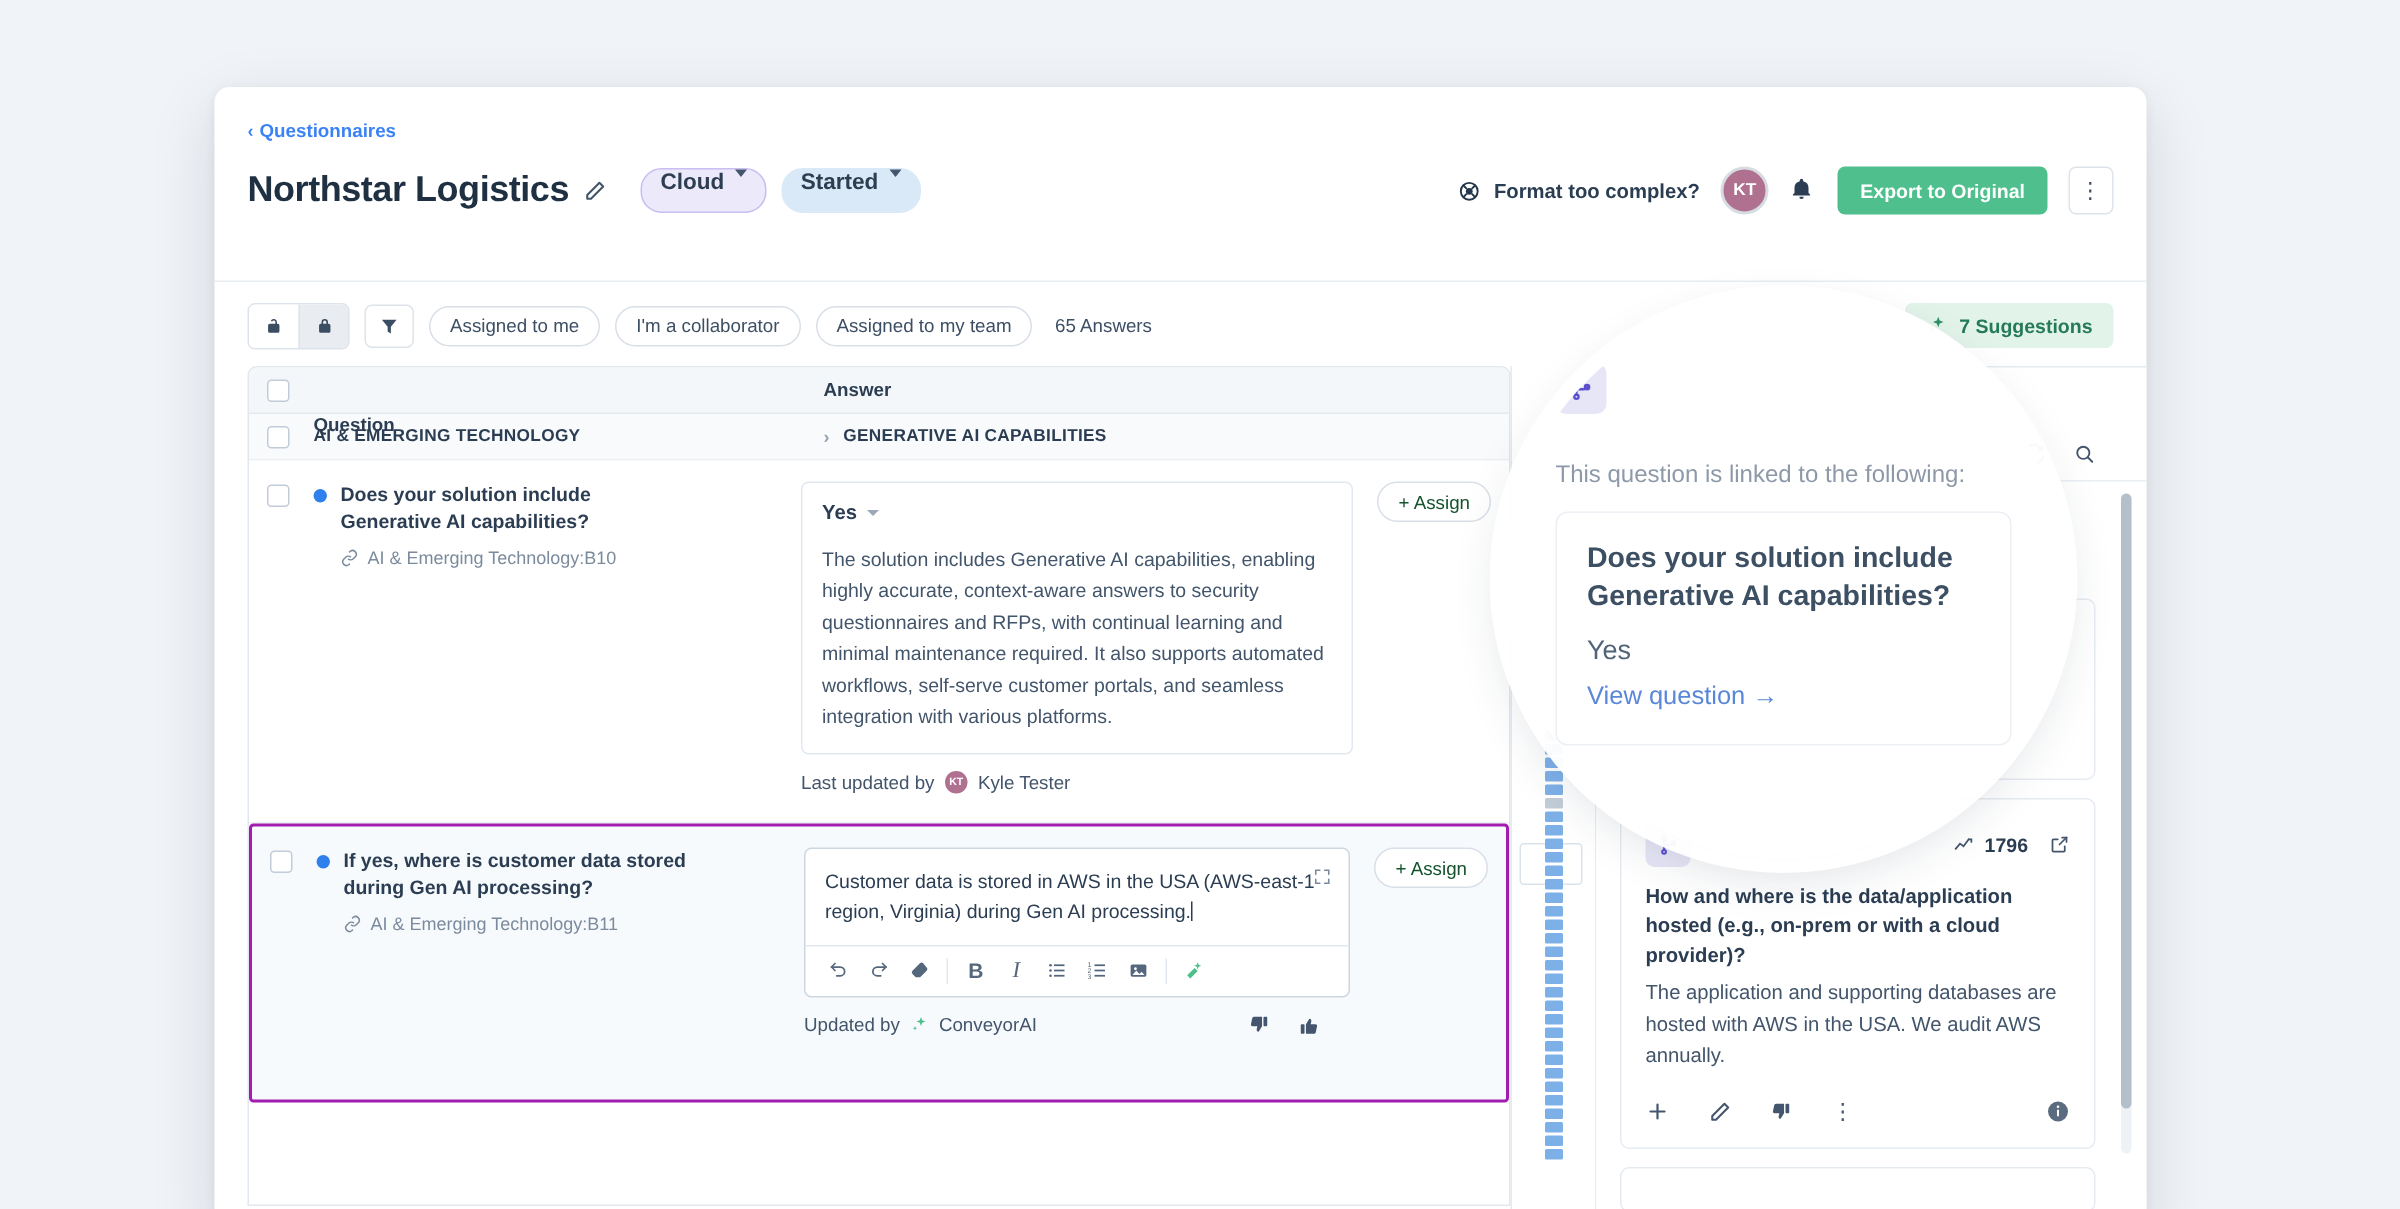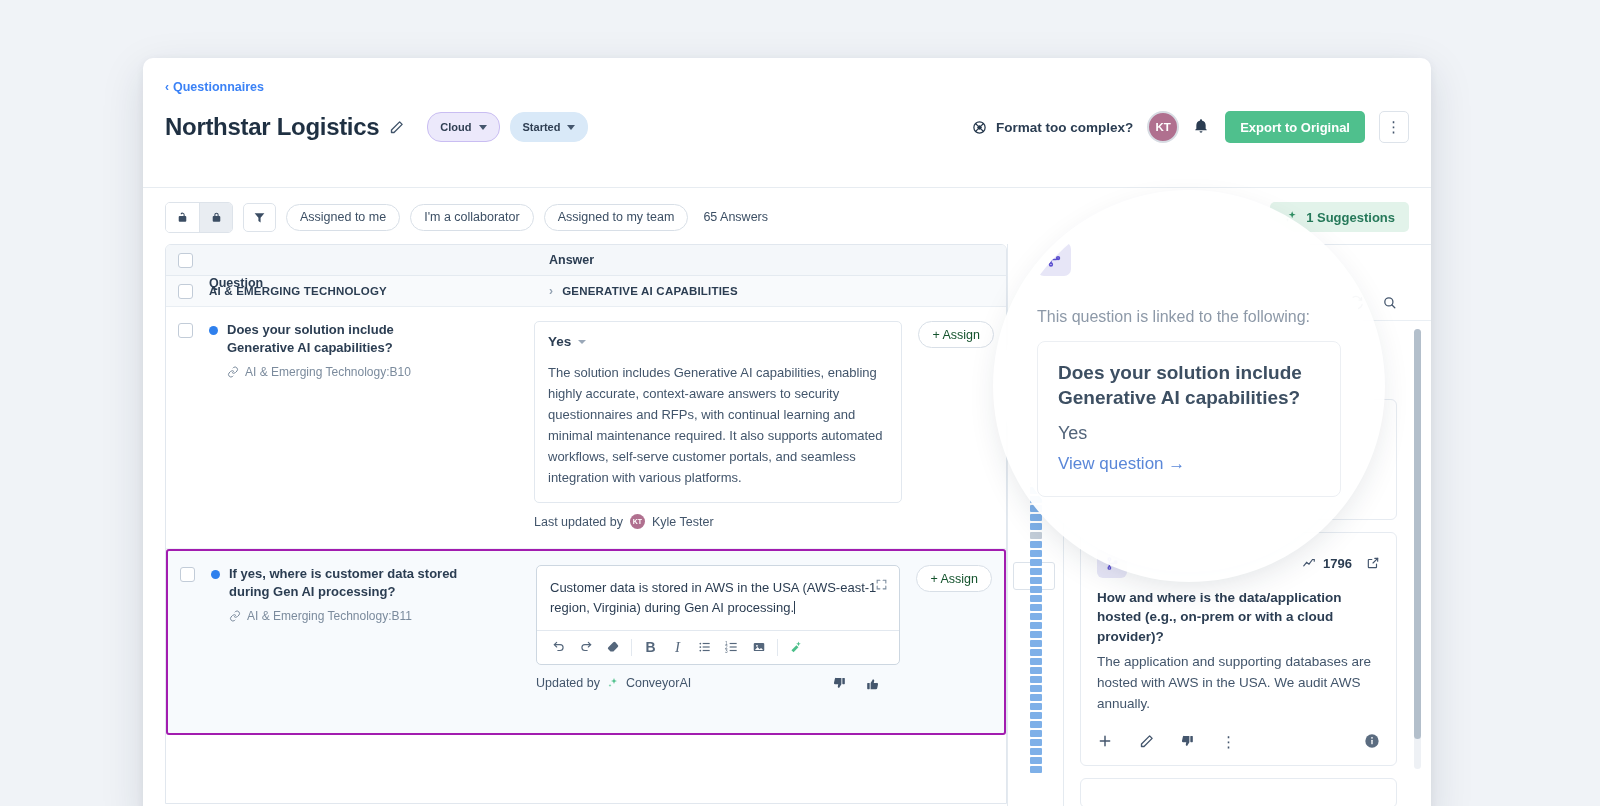--- a/index.html
+++ b/index.html
@@ -36,23 +36,23 @@
     display: flex; align-items: center;
   }
   .page-title {
     font-size: 24px; font-weight: 700; color: #1f3042; letter-spacing: -.3px;
   }
   .pencil {
     margin-left: 10px; width: 16px; height: 16px; color: #42556b; cursor: pointer;
     display: inline-flex; align-items: center;
   }
   .pill {
-    display: inline-flex; align-items: center; gap: 7px;
+    display: inline-flex; gap: 7px;
     height: 30px; padding: 0 12px; border-radius: 14px;
-    font-size: 11px; font-weight: 600; cursor: pointer; white-space: nowrap;
+    font-size: 15px; font-weight: 600; cursor: pointer; white-space: nowrap;
   }
   .pill.cloud { background: #ece9fb; border: 1px solid #c9bdf2; color: #2e3e52; margin-left: 22px; }
   .pill.started { background: #d9e9f8; border: 1px solid #d9e9f8; color: #2e3e52; margin-left: 10px; }
   .caret { width: 0; height: 0; border-left: 4px solid transparent; border-right: 4px solid transparent; border-top: 5px solid #44566d; }
 
   .title-right { margin-left: auto; display: flex; align-items: center; gap: 14px; }
   .help-link { display: flex; align-items: center; gap: 9px; font-size: 13.5px; font-weight: 600; color: #2b3d52; cursor: pointer; }
   .avatar {
     width: 32px; height: 32px; border-radius: 50%;
     background: #b0708f; color: #fff; font-size: 11.5px; font-weight: 700;
@@ -321,21 +321,21 @@
       <div class="chip">I'm a collaborator</div>
       <div class="chip">Assigned to my team</div>
       <div class="answers-count">65 Answers</div>
       <div class="suggest-pill">
         <span>
           <svg width="14" height="14" viewBox="0 0 24 24" fill="#2f8f64">
               <path d="M14 2l1.6 4.4L20 8l-4.4 1.6L14 14l-1.6-4.4L8 8l4.4-1.6L14 2z"></path>
               <path d="M6 14l.9 2.3L9 17l-2.1.7L6 20l-.9-2.3L3 17l2.1-.7L6 14z"></path>
             </svg>
         </span>
-        <span>1 Suggestions</span>
+        <span>7 Suggestions</span>
       </div>
     </div>
 
     <div class="main-area">
 
       <div class="table-wrap">
         <div class="thead">
           <div class="cb"></div>
           <div class="th-q">Question</div>
           <div class="th-a">Answer</div>

